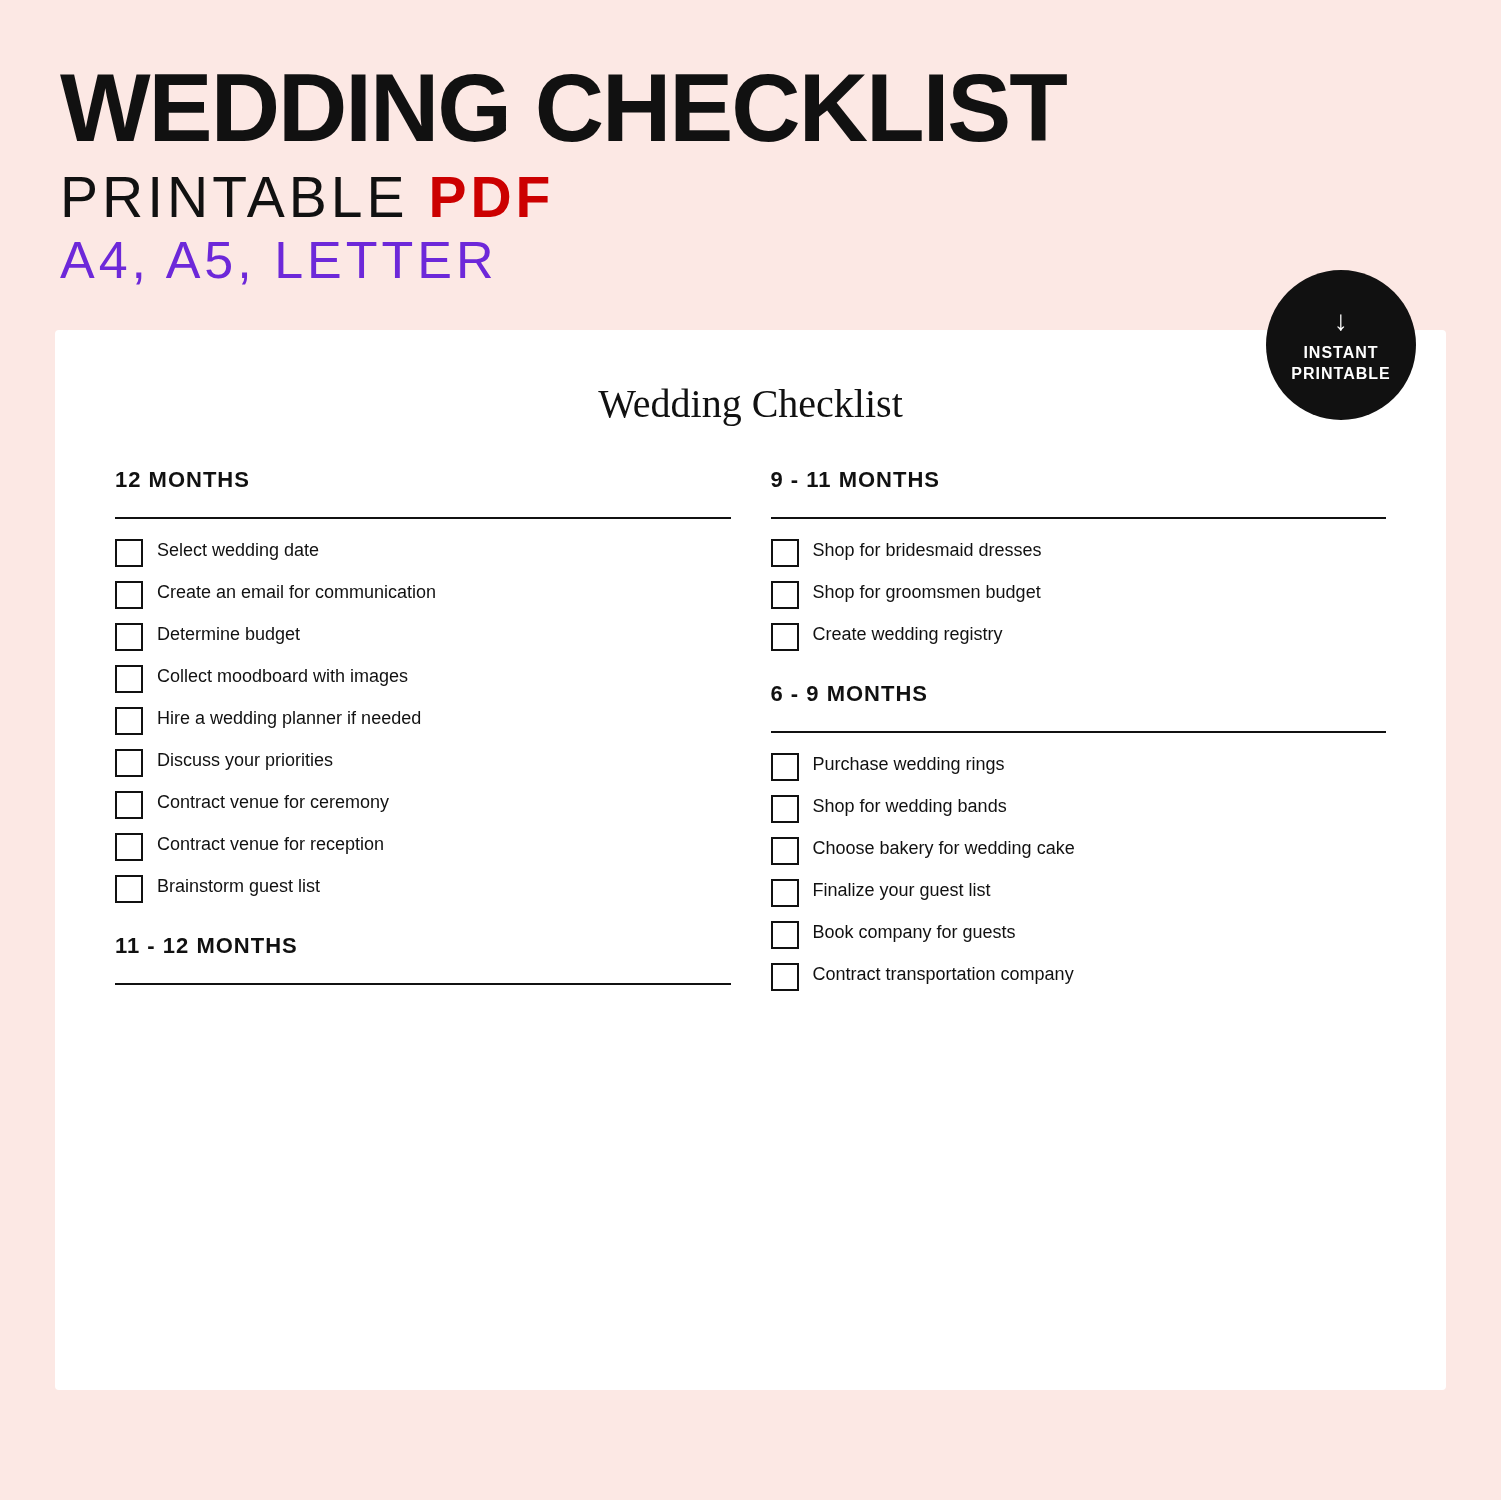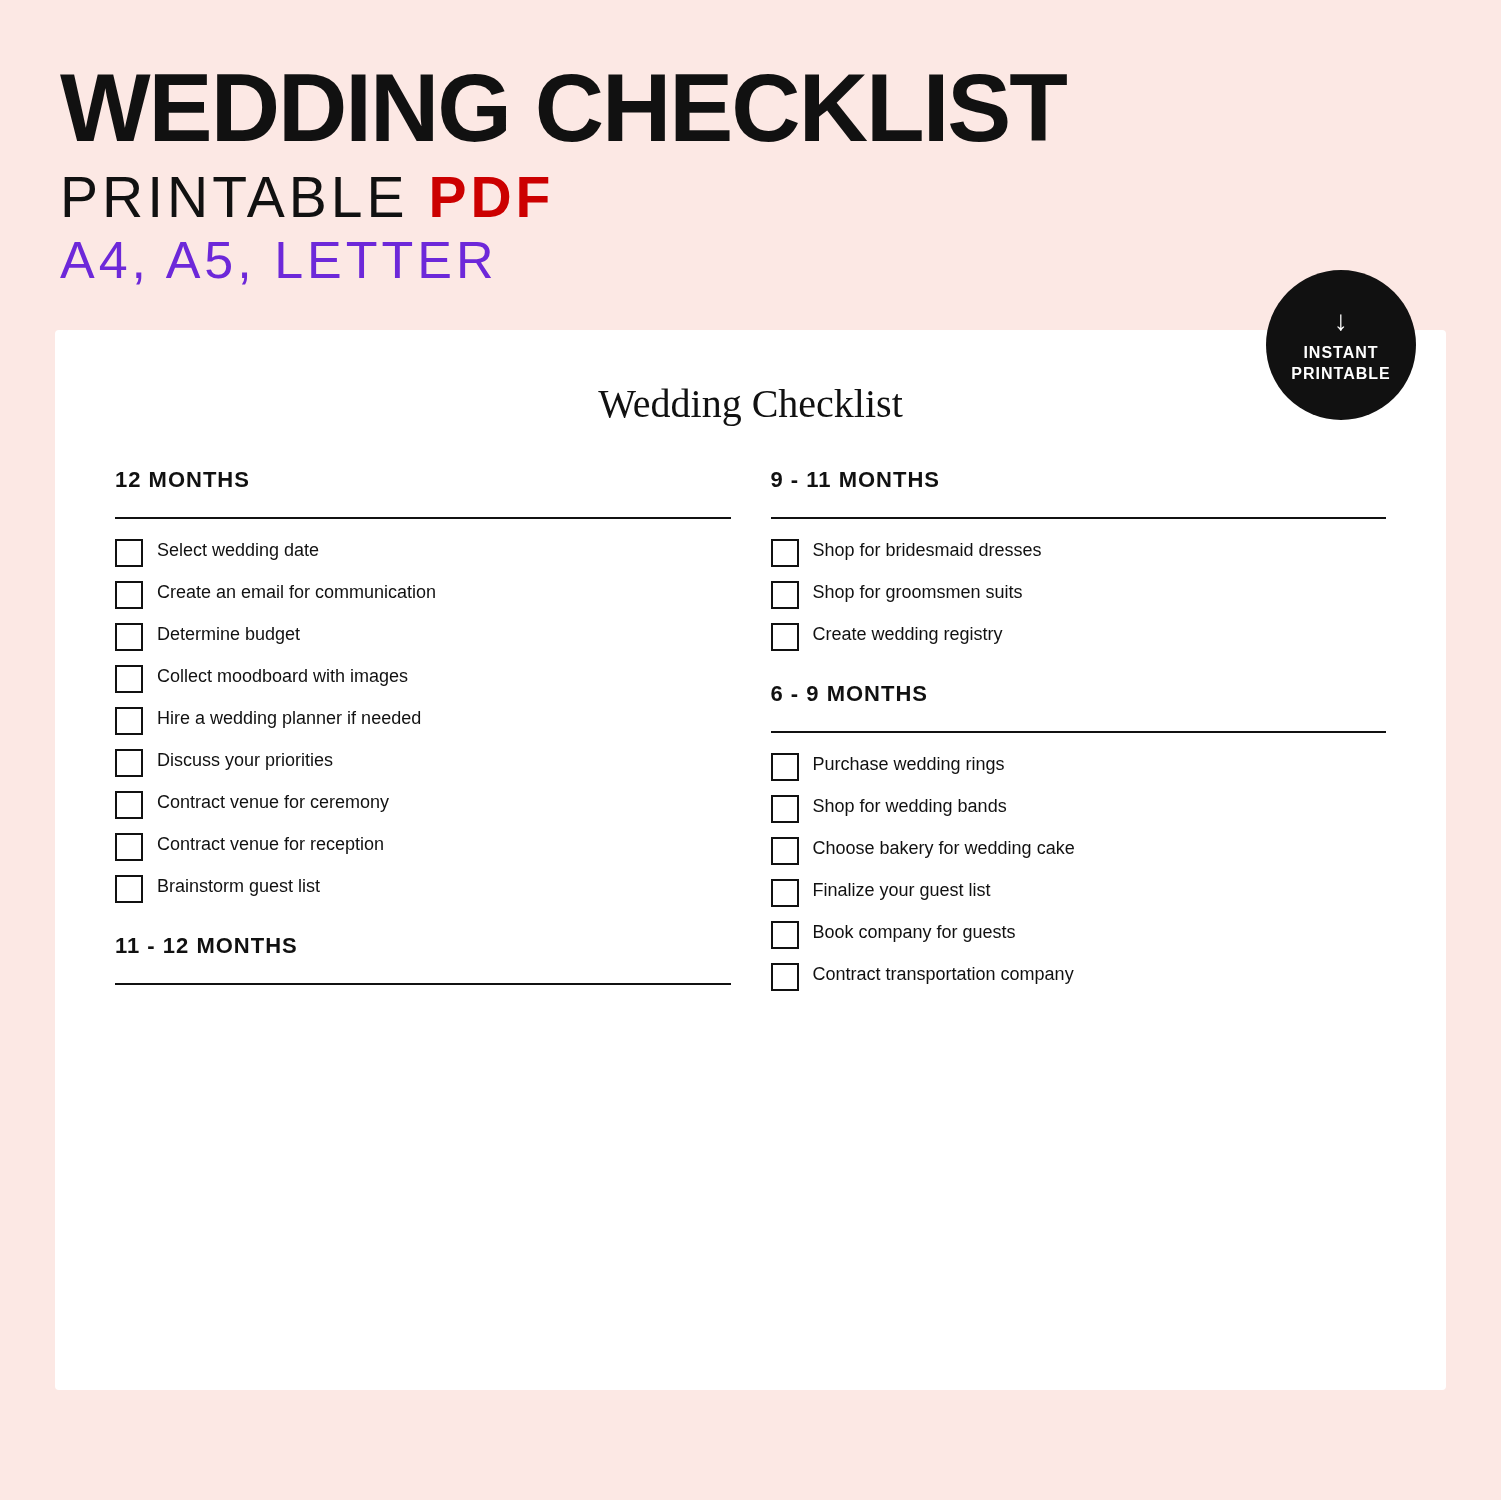--- a/index.html
+++ b/index.html
@@ -212,21 +212,21 @@
     <div class="col-right">
 
       <div class="section-header">9 - 11 MONTHS</div>
       <div class="checklist-items">
         <div class="checklist-item">
           <div class="checkbox"></div>
           <span class="item-label">Shop for bridesmaid dresses</span>
         </div>
         <div class="checklist-item">
           <div class="checkbox"></div>
-          <span class="item-label">Shop for groomsmen suits</span>
+          <span class="item-label">Shop for groomsmen budget</span>
         </div>
         <div class="checklist-item">
           <div class="checkbox"></div>
           <span class="item-label">Create wedding registry</span>
         </div>
       </div>
 
       <div class="section-header">6 - 9 MONTHS</div>
       <div class="checklist-items">
         <div class="checklist-item">

